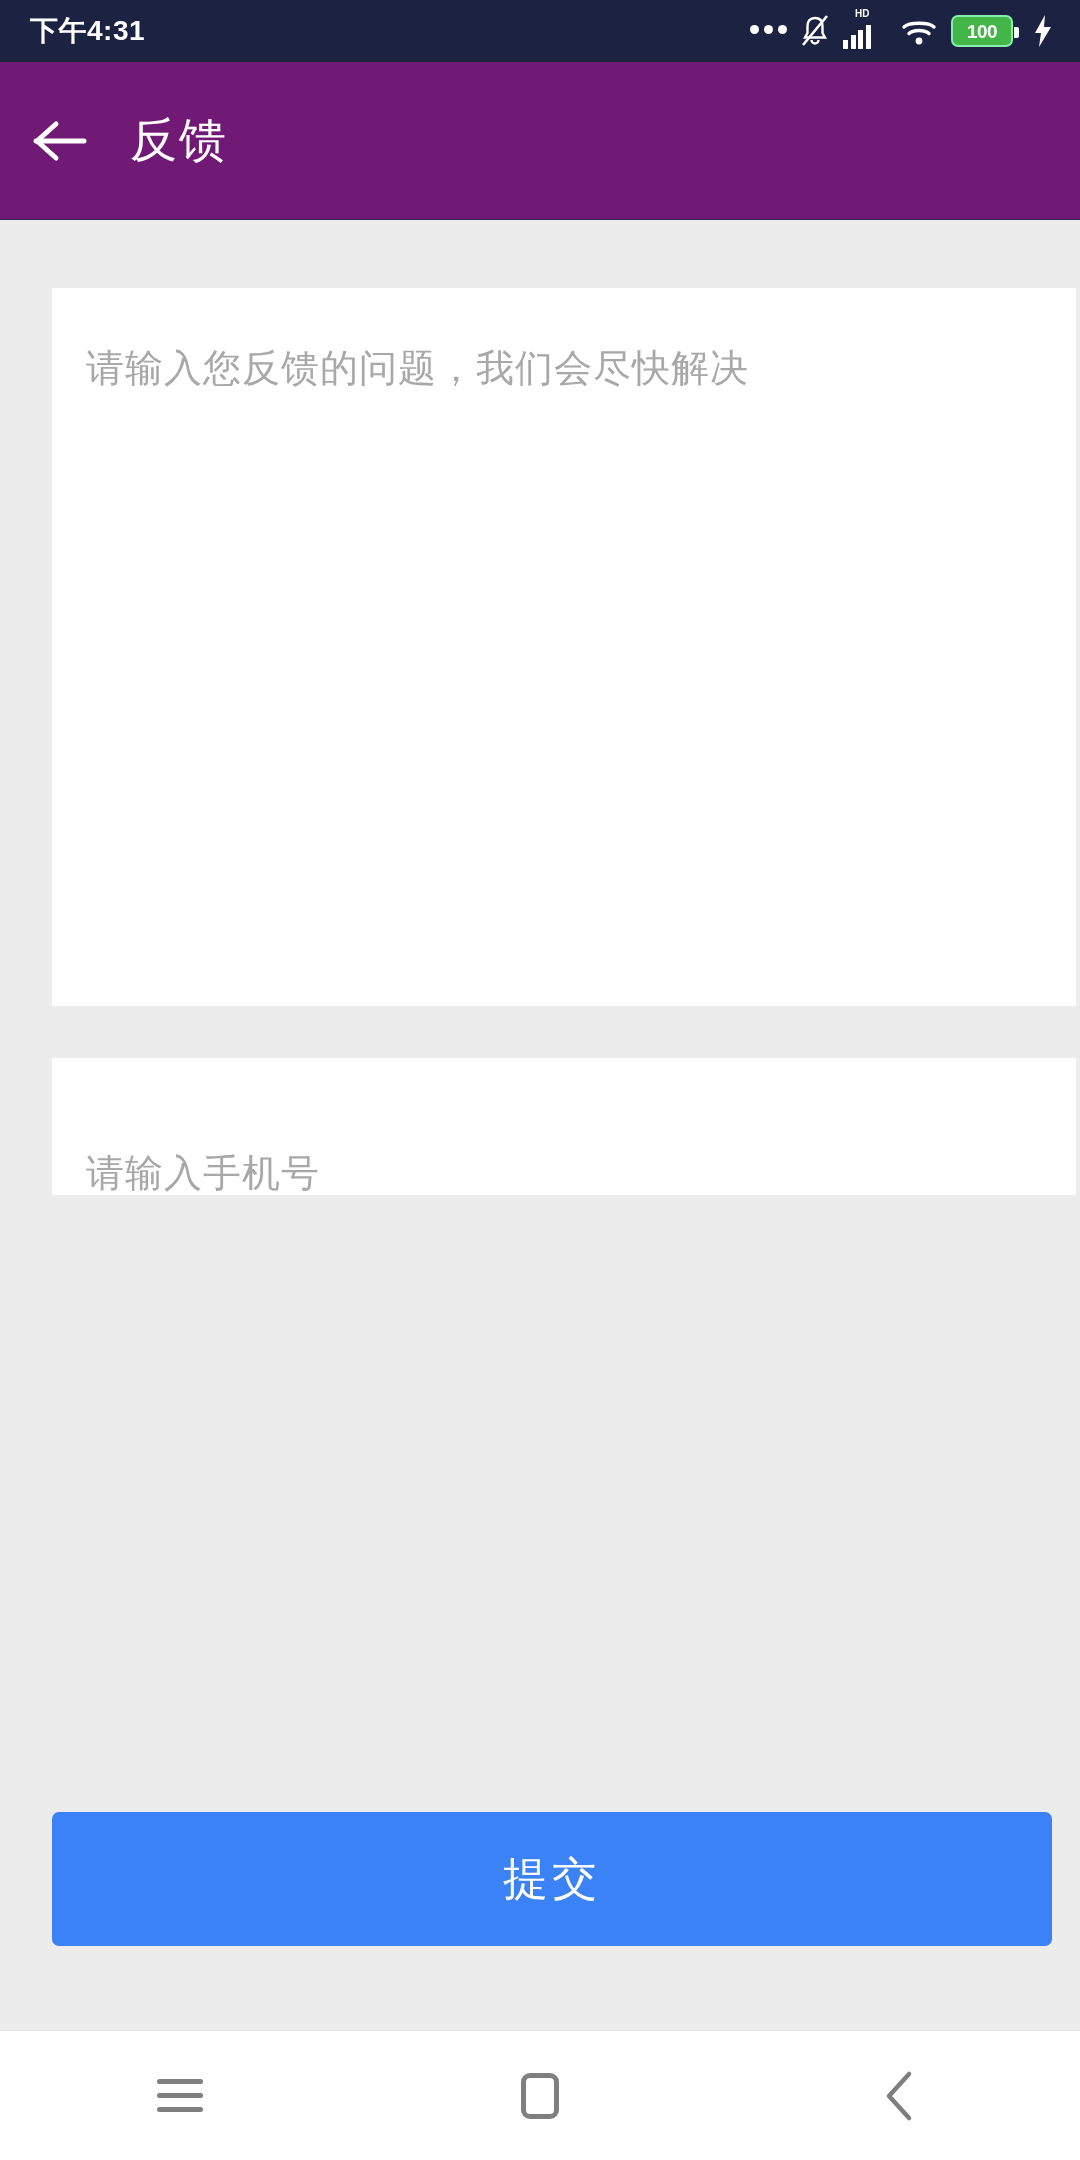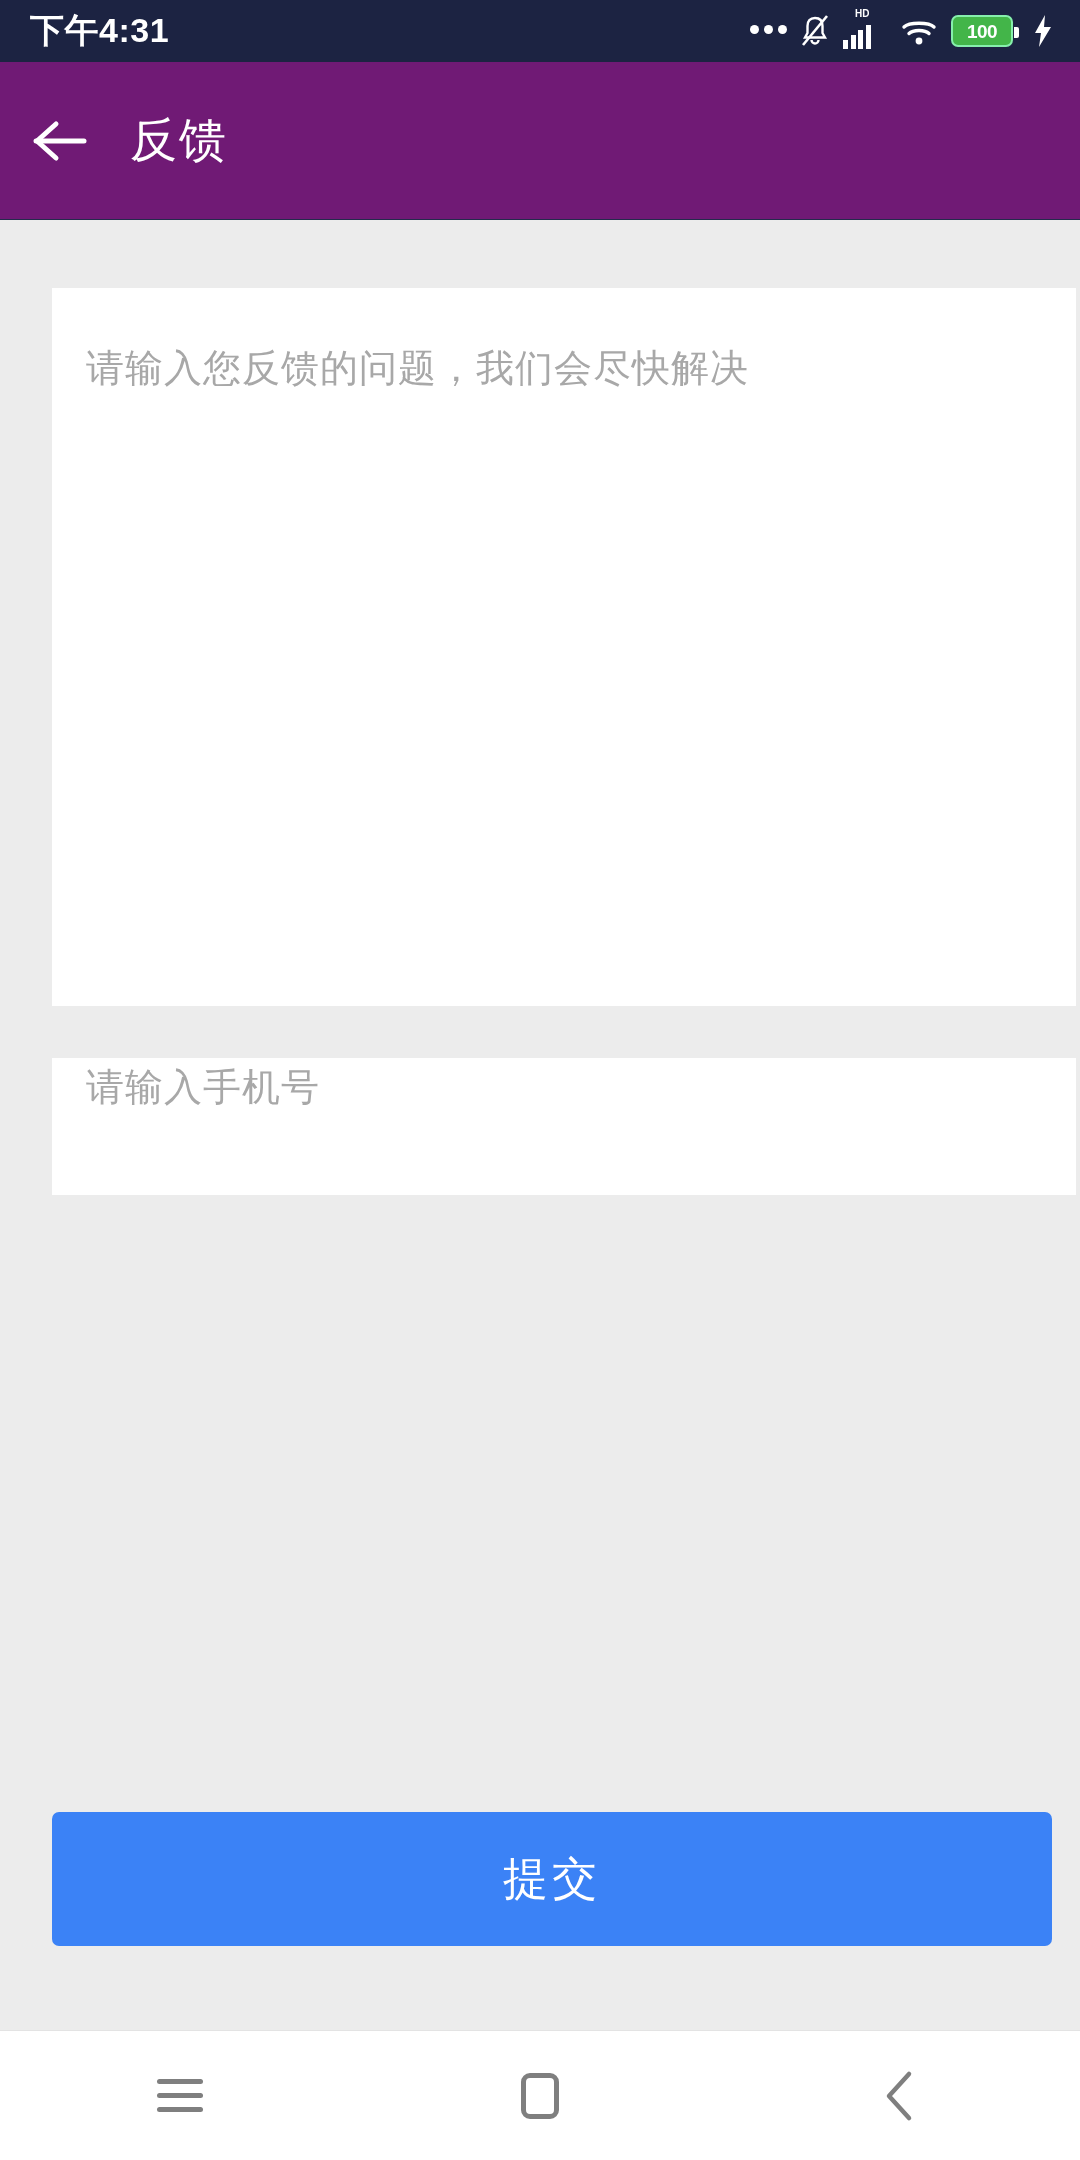--- a/index.html
+++ b/index.html
@@ -22,21 +22,21 @@
     height:62px;
     background:#1c2342;
     display:flex;
     align-items:center;
     justify-content:space-between;
     padding:0 26px 0 30px;
     flex:0 0 auto;
   }
   .status-time {
     color:#ffffff;
-    font-size:34px;
+    font-size:28px;
     font-weight:700;
     letter-spacing:0.5px;
     white-space:nowrap;
   }
   .status-icons {
     display:flex;
     align-items:center;
     gap:13px;
   }
   .dots-icon { display:flex; align-items:flex-end; gap:5px; padding-bottom:4px; }
@@ -130,22 +130,22 @@
     background:transparent;
     letter-spacing:1px;
   }
   .feedback-input::placeholder { color:#a8a8a8; }
 
   .card-gap { height:52px; flex:0 0 auto; }
 
   .phone-card {
     height:137px;
     display:flex;
-    align-items:flex-start;
-    padding:8px 34px;
+    align-items:flex-end;
+    padding:0 34px;
   }
   .phone-input {
     width:100%;
     border:none;
     outline:none;
     font-family:"Liberation Sans","DejaVu Sans",sans-serif;
     font-size:38px;
     color:#333333;
     background:transparent;
     letter-spacing:1px;

